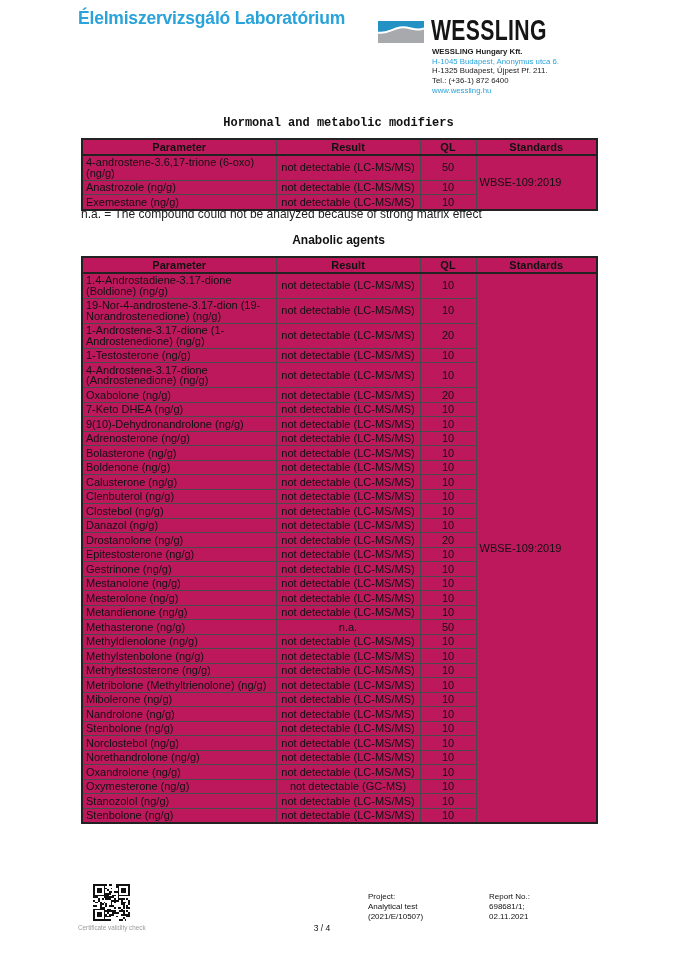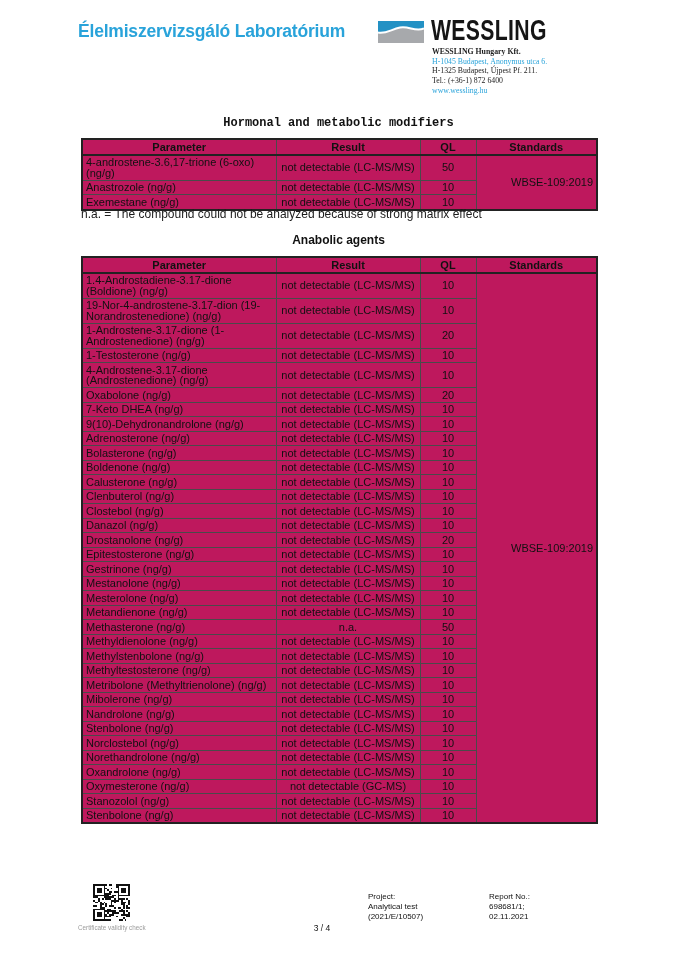--- a/index.html
+++ b/index.html
@@ -9,40 +9,40 @@
     --ink:#111;
     --border-heavy:#222;
     --border-light:#4a4a4a;
   }
   *{margin:0;padding:0;box-sizing:border-box;}
   html,body{background:#888;}
   body{font-family:"Liberation Sans","DejaVu Sans",sans-serif;color:var(--ink);}
   #page{position:relative;width:678px;height:960px;background:#fff;overflow:hidden;margin:0 auto;}
 
   
-  .lab-title{position:absolute;left:78px;top:21px;font-size:17.5px;font-weight:bold;color:var(--accent);letter-spacing:-0.2px;white-space:nowrap;}
+  .lab-title{position:absolute;left:78px;top:8px;font-size:17.5px;font-weight:bold;color:var(--accent);letter-spacing:-0.2px;white-space:nowrap;}
   .logo-icon{position:absolute;left:378px;top:21px;width:46px;height:22px;}
   .brand{position:absolute;left:431px;top:14px;font-size:29px;font-weight:bold;color:#151515;letter-spacing:.5px;transform:scaleX(.73);transform-origin:0 0;white-space:nowrap;}
-  .addr{position:absolute;left:432px;top:47px;font-size:7.8px;line-height:9.7px;color:#1c1c1c;white-space:nowrap;font-family:Liberation Serif, serif;}
+  .addr{position:absolute;left:432px;top:47px;font-size:7.8px;line-height:9.7px;color:#1c1c1c;white-space:nowrap;}
   .addr .bold{font-weight:bold;}
   .addr .blue{color:var(--accent);}
 
   
   .tbl-title{position:absolute;left:81px;width:515px;text-align:center;font-size:12px;font-weight:bold;}
   .t1-title{top:116px;font-family:Liberation Mono, monospace;}
   .t2-title{top:233px;}
   table{border-collapse:collapse;table-layout:fixed;width:515px;font-size:11px;position:absolute;left:81px;background:#be185d;}
   .table-hormonal{top:138px;}
   .table-anabolic{top:256px;}
   table{border:2px solid var(--border-heavy);}
   th,td{border:1px solid var(--border-light);padding:1.5px 3px;height:11px;line-height:10.5px;vertical-align:middle;}
   th{font-weight:bold;text-align:center;border-bottom:2px solid var(--border-heavy);height:12px;}
   td.param{text-align:left;}
   td.result,td.ql{text-align:center;}
-  td.standards{text-align:right;}
+  td.standards{text-align:left;}
 
   .footnote{position:absolute;left:81px;top:207px;font-size:12px;color:#1c1c1c;}
 
   
   .qr{position:absolute;left:93px;top:884px;width:37px;height:37px;shape-rendering:crispEdges;}
   .qr-label{position:absolute;left:78px;top:924px;font-size:6.3px;color:#9b9b9b;white-space:nowrap;}
   .accred{position:absolute;left:130px;top:896px;width:190px;text-align:center;font-size:8px;line-height:10px;}
   .pagenum{position:absolute;left:300px;top:923px;width:44px;text-align:center;font-size:8.5px;}
   .project{position:absolute;left:368px;top:892px;font-size:8px;line-height:10px;white-space:nowrap;}
   .report{position:absolute;left:489px;top:892px;font-size:8px;line-height:10px;white-space:nowrap;}

